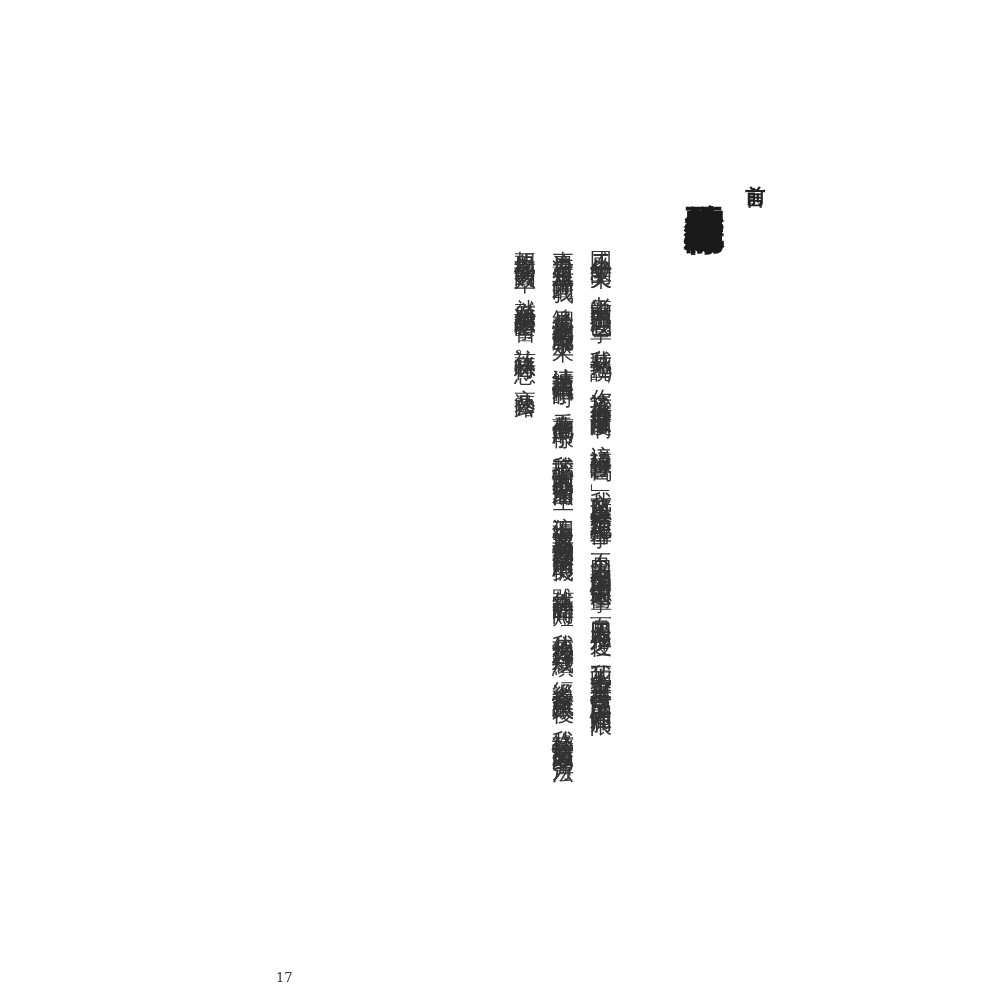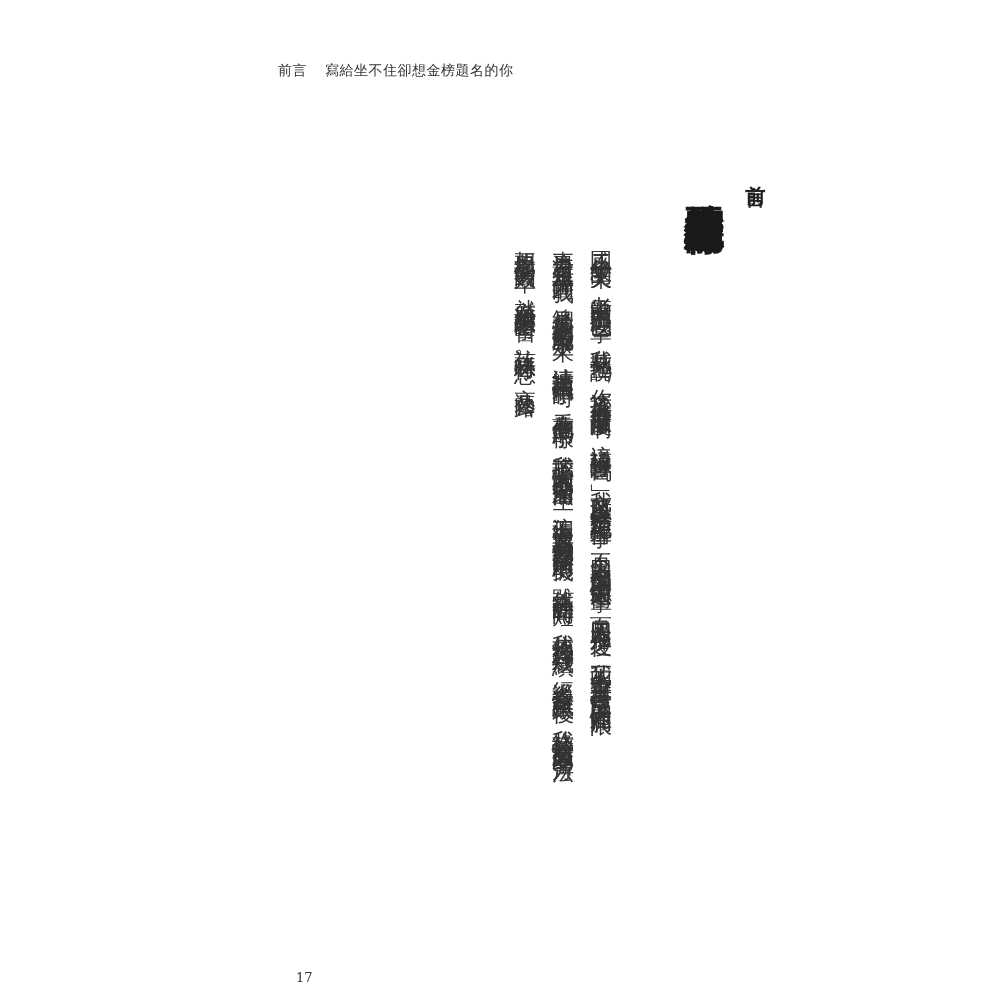--- a/index.html
+++ b/index.html
@@ -71,31 +71,27 @@
       margin: 0;
       text-indent: 1.2em;
     }
     .folio {
       position: absolute;
       left: 276px;
       top: 970px;
       font-family: "DejaVu Serif", "Liberation Serif", serif;
       font-size: 13px;
       color: #333;
-      margin-left: 20px;
     }
   </style>
 </head>
 <body>
 
 <div class="page">
 
-  <div class="running-header">
-    <span>前言</span><span class="sep"></span><span>寫給坐不住卻想金榜題名的你</span>
-  </div>
 
   <div class="chapter-label">前言</div>
   <div class="chapter-title">寫給坐不住卻想金榜題名的你</div>
 
   <div class="body-text">
     <p>國小二年級的某天，老師沒來由搧了我一巴掌。我聽見他說：「你這孩子為什麼這麼散漫啊？這樣讀得好書嗎？」我之所以至今依然清楚記得那件事，不是因為被搧巴掌的回憶太過衝擊，而是因為在那之後，我的人生一直在思考自己「散漫」的天性和局限。</p>
     <p>專注力只有短短三十分鐘的我，總是羨慕朋友們能乖乖坐下來，連續讀書兩個小時。看著他們的樣子，我擔心輸人一截的不安油然而生，這個不安便成為我尋找高效學習法的契機。雖然專注的時間短，我依然想得到好成績，經過多次嘗試失敗後，我終於領悟出有效的學習方法。</p>
     <p>想要提高學習的效率，就必須在該學習時學習，該休息時休息。高速公路</p>
   </div>
 

